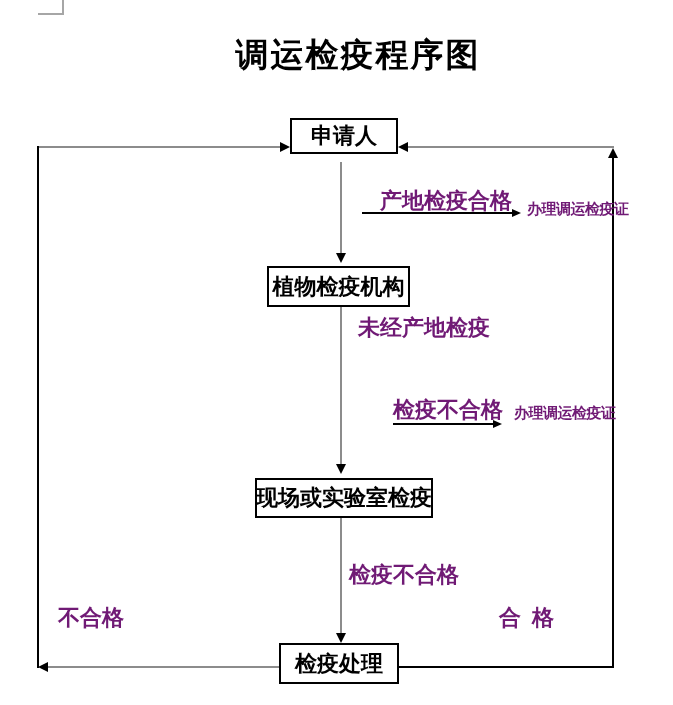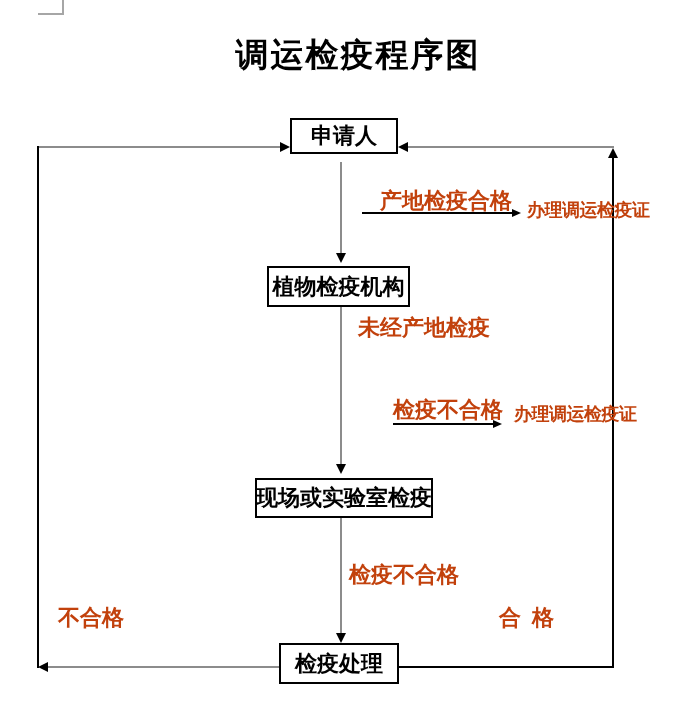--- a/index.html
+++ b/index.html
@@ -72,24 +72,24 @@
   .ah-up-right-v           { left: 608px; top: 148px; }
   .ah-down-1               { left: 336px; top: 253px; }
   .ah-down-2               { left: 336px; top: 464px; }
   .ah-down-3               { left: 336px; top: 633px; }
   .ah-left-bottom          { left: 38px;  top: 662px; }
   .ah-origin               { left: 512px; top: 209px; }
   .ah-pass                 { left: 493px; top: 420px; }
 
   
   .flow-label {
-    font-size: 22px; font-weight: bold; color: #c2410c;
+    font-size: 22px; font-weight: bold; color: #701a75;
     white-space: pre; line-height: 1.1;
   }
-  .flow-label.small { font-size: 18px; letter-spacing: -0.5px; }
+  .flow-label.small { font-size: 15px; letter-spacing: -0.5px; }
 
   .lbl-origin-pass    { left: 380px; top: 189px; }
   .lbl-cert-top       { left: 527px; top: 201px; }
   .lbl-no-origin      { left: 358px; top: 316px; }
   .lbl-refuse-cert    { left: 60px;  top: 352px; }
   .lbl-pass           { left: 393px; top: 398px; }
   .lbl-cert-mid       { left: 514px; top: 405px; }
   .lbl-quar-fail      { left: 349px; top: 563px; }
   .lbl-fail           { left: 58px;  top: 606px; }
   .lbl-passed         { left: 499px; top: 606px; }

